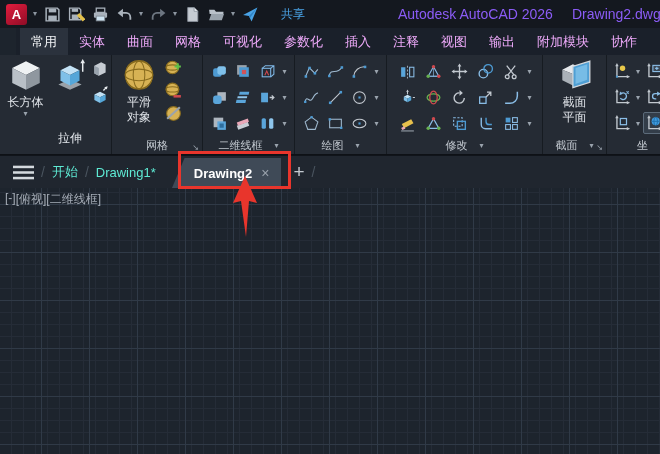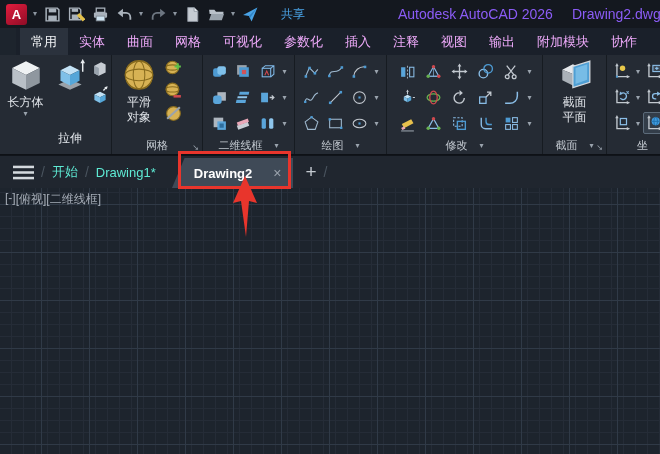--- a/index.html
+++ b/index.html
@@ -35,21 +35,21 @@
   .cell{width:22px;height:22px;display:flex;align-items:center;justify-content:center;}
   .mini{font-size:8px;color:#9aa3ad;}
   .pressed{background:#333d49;border:1px solid #5c6b7a;border-radius:2px;padding:1px;}
   
   .filebar{position:absolute;left:0;top:155px;width:660px;height:33px;background:#20262f;
     border-top:1px solid #10141a;display:flex;align-items:center;font-size:13px;}
   .fsep{color:#4a545f;margin:0 7px;font-size:14px;}
   .ftab{color:#5eead4;white-space:nowrap;}
   .ftab-active{height:31px;margin-top:2px;display:flex;align-items:center;background:#3f4a57;
     padding:0 12px 0 22px;clip-path:polygon(13px 0,100% 0,100% 100%,0 100%);
-    color:#fff;font-weight:bold;gap:21px;}
+    color:#fff;font-weight:bold;gap:9px;}
   .closex{color:#9aa3ad;font-weight:normal;font-size:14px;}
   .plusbtn{color:#c3c9d0;font-size:19px;margin-left:12px;}
   
   .canvas{position:absolute;left:0;top:188px;width:660px;height:266px;background:#1d242d;
     background-image:
       linear-gradient(#303a47 1px,transparent 1px),
       linear-gradient(90deg,#303a47 1px,transparent 1px),
       linear-gradient(#252c37 1px,transparent 1px),
       linear-gradient(90deg,#252c37 1px,transparent 1px);
     background-size:48px 48px,48px 48px,12px 12px,12px 12px;

